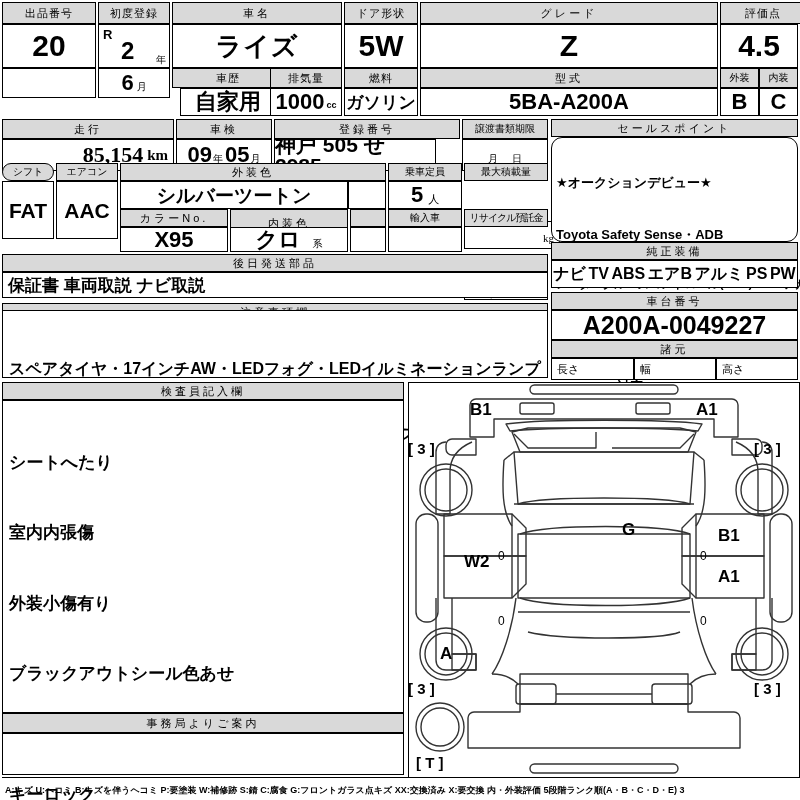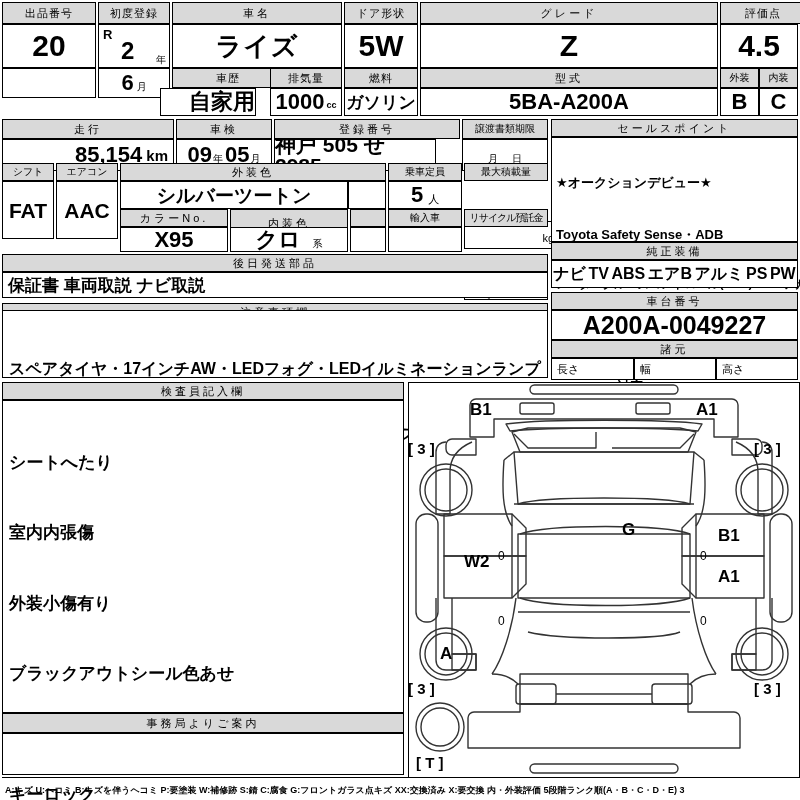--- a/index.html
+++ b/index.html
@@ -12,21 +12,21 @@
   #sheet{ position:relative; width:800px; height:800px; }
 
   
   .cell{ position:absolute; border:1.5px solid #000; background:#fff;
          display:flex; align-items:center; justify-content:center;
          overflow:hidden; line-height:1; }
   .hdr{ background:#d9d9d9; font-size:11px; letter-spacing:3px; font-weight:400; }
   .hdr.tight{ letter-spacing:1px; }
   .hdr.small{ font-size:10px; letter-spacing:0px; }
   .left{ justify-content:flex-start; padding-left:5px; }
-  .right{ justify-content:flex-end; padding-right:5px; }
+  .right{ justify-content:flex-end; padding-right:5px;font-family:Liberation Serif, serif; }
   .box{ position:absolute; border:1.5px solid #000; background:#fff; }
 
   .big{ font-size:30px; font-weight:bold; }
   .mid{ font-size:22px; font-weight:bold; }
   .sm{ font-size:15px; font-weight:bold; }
   .unit{ font-size:11px; font-weight:bold; }
 
   
   .txtblk{ position:absolute; display:block; padding:3px 5px 0 6px;
            font-size:15px; font-weight:bold; line-height:1.28;
@@ -96,21 +96,21 @@
     <span class="big">4.5</span>
   </div>
 
   <div class="cell hdr tight" style="left:172px;top:68px; width:112px; height:20px;">車歴</div>
   <div class="cell hdr tight" style="left:270px;top:68px; width:72px; height:20px;">排気量</div>
   <div class="cell hdr tight" style="left:344px;top:68px; width:74px; height:20px;">燃料</div>
   <div class="cell hdr" style="left:420px;top:68px; width:298px;height:20px;">型式</div>
   <div class="cell hdr small" style="left:720px;top:68px; width:39px; height:20px;">外装</div>
   <div class="cell hdr small" style="left:759px;top:68px; width:39px; height:20px;">内装</div>
 
-  <div class="cell" style="left:160px;top:88px; width:96px; height:28px;justify-content:flex-end;">
+  <div class="cell" style="left:180px;top:88px; width:96px; height:28px;">
     <span class="mid">自家用</span>
   </div>
   <div class="cell" style="left:270px;top:88px; width:72px; height:28px;">
     <span class="mid">1000</span>
     <span class="unit" style="margin-left:2px;margin-top:7px;font-size:9px;">cc</span>
   </div>
   <div class="cell" style="left:344px;top:88px; width:74px; height:28px;">
     <span style="font-size:17px;font-weight:bold;">ガソリン</span>
   </div>
   <div class="cell" style="left:420px;top:88px; width:298px;height:28px;">
@@ -139,21 +139,21 @@
     <span style="font-size:10px;margin:8px 0 0 1px;">月</span>
   </div>
   <div class="cell" style="left:274px;top:139px; width:162px; height:32px;">
     <span style="font-size:21px;font-weight:bold;">神戸 505 せ 2985</span>
   </div>
   <div class="cell" style="left:462px;top:139px; width:86px; height:32px;">
     <span style="font-size:10px;margin-right:14px;margin-top:8px;">月</span>
     <span style="font-size:10px;margin-top:8px;">日</span>
   </div>
 
-  <div class="cell hdr small" style="left:2px;  top:163px; width:52px;  height:18px;">シフト</div>
+  <div class="cell hdr small" style="left:2px;  top:163px; width:52px;  height:18px;border-radius:9px;">シフト</div>
   <div class="cell hdr small" style="left:56px; top:163px; width:62px;  height:18px;">エアコン</div>
   <div class="cell hdr" style="left:120px;top:163px; width:266px; height:18px;">外装色</div>
   <div class="cell hdr small" style="left:388px;top:163px; width:74px;  height:18px;">乗車定員</div>
   <div class="cell hdr small" style="left:464px;top:163px; width:84px;  height:18px;">最大積載量</div>
 
   <div class="cell" style="left:2px;  top:181px; width:52px; height:58px;">
     <span style="font-size:21px;font-weight:bold;">FAT</span>
   </div>
   <div class="cell" style="left:56px; top:181px; width:62px; height:58px;">
     <span style="font-size:21px;font-weight:bold;">AAC</span>
@@ -193,21 +193,21 @@
     <span class="mid">8,790</span>
     <span style="font-size:11px;margin-left:2px;margin-top:7px;">円</span>
   </div>
 
   <div class="cell hdr" style="left:2px;top:254px; width:546px; height:18px;">後日発送部品</div>
   <div class="cell left" style="left:2px;top:272px; width:546px; height:26px;">
     <span style="font-size:17px;font-weight:bold;">保証書 車両取説 ナビ取説</span>
   </div>
 
   <div class="cell hdr" style="left:551px;top:119px; width:247px; height:18px;">セールスポイント</div>
-  <div class="box" style="left:551px;top:137px; width:247px; height:105px;">
+  <div class="box" style="left:551px;top:137px; width:247px; height:105px;border-radius:11px;">
     <div class="spblk" style="left:0;top:0;width:247px;">
       <span class="noteline">★オークションデビュー★</span>
       <span class="noteline">Toyota Safety Sense・ADB</span>
       <span class="noteline" style="font-size:11.5px;">レーダークルーズコントロール(ACC)・F/Rソナー</span>
       <span class="noteline" style="font-size:12.5px;">純正8インチSDナビ・フルセグTV</span>
       <span class="noteline">Bluetooth対応・CD/DVD・LKC</span>
       <span class="noteline" style="font-size:11.5px;">パノラミックヴューモニター・ビルトインETC</span>
     </div>
   </div>
   <div class="cell hdr" style="left:551px;top:242px; width:247px; height:18px;">純正装備</div>

